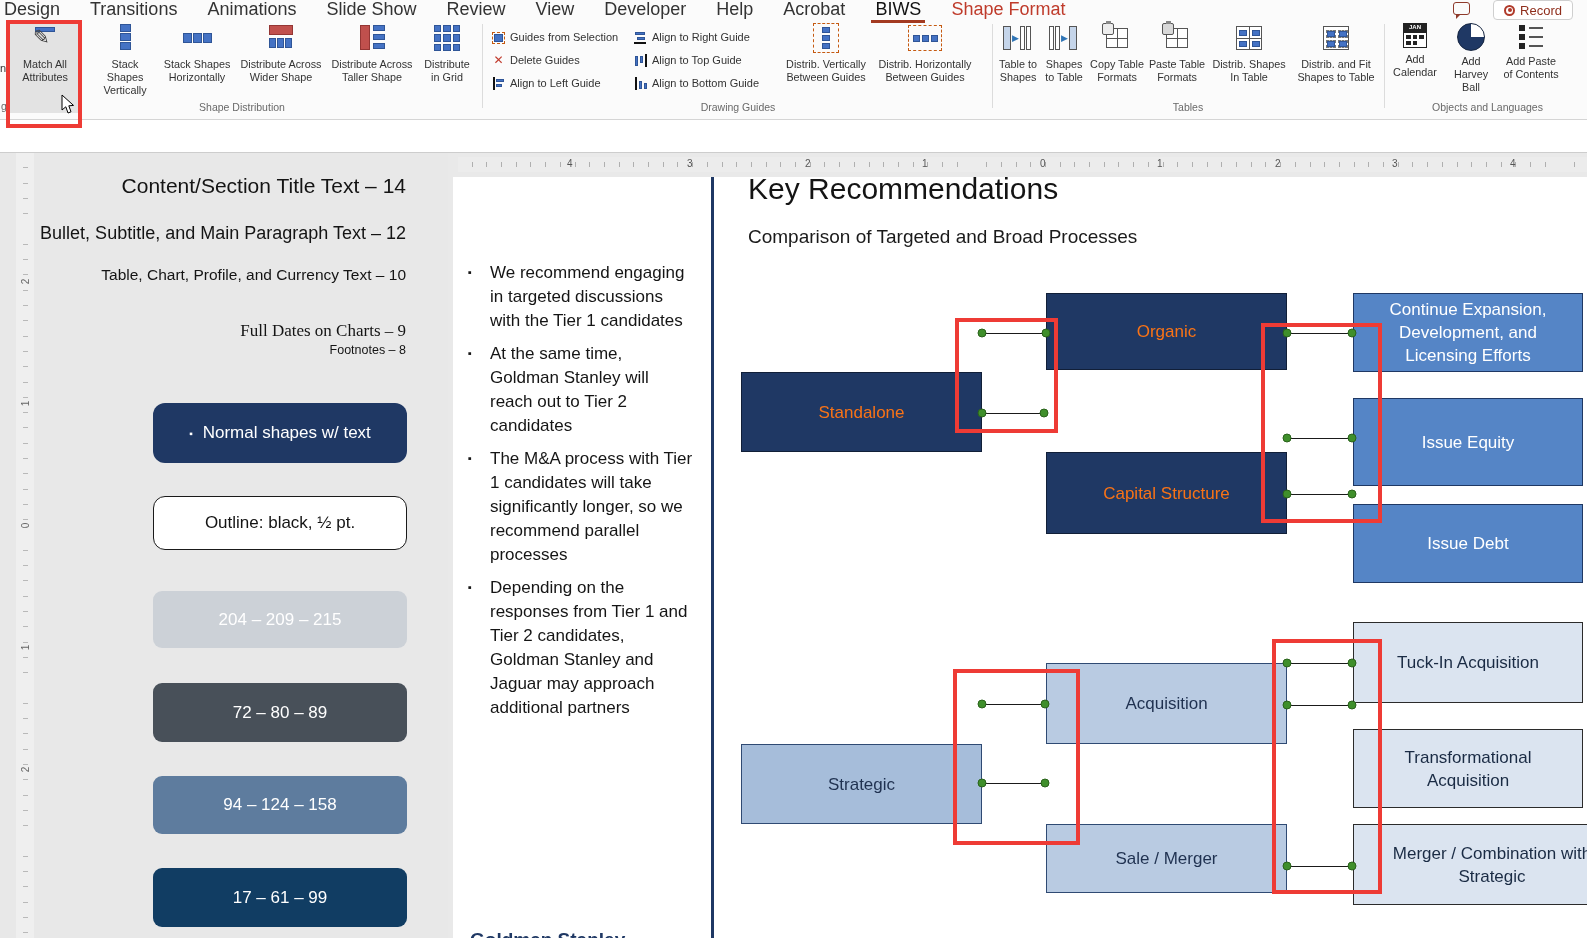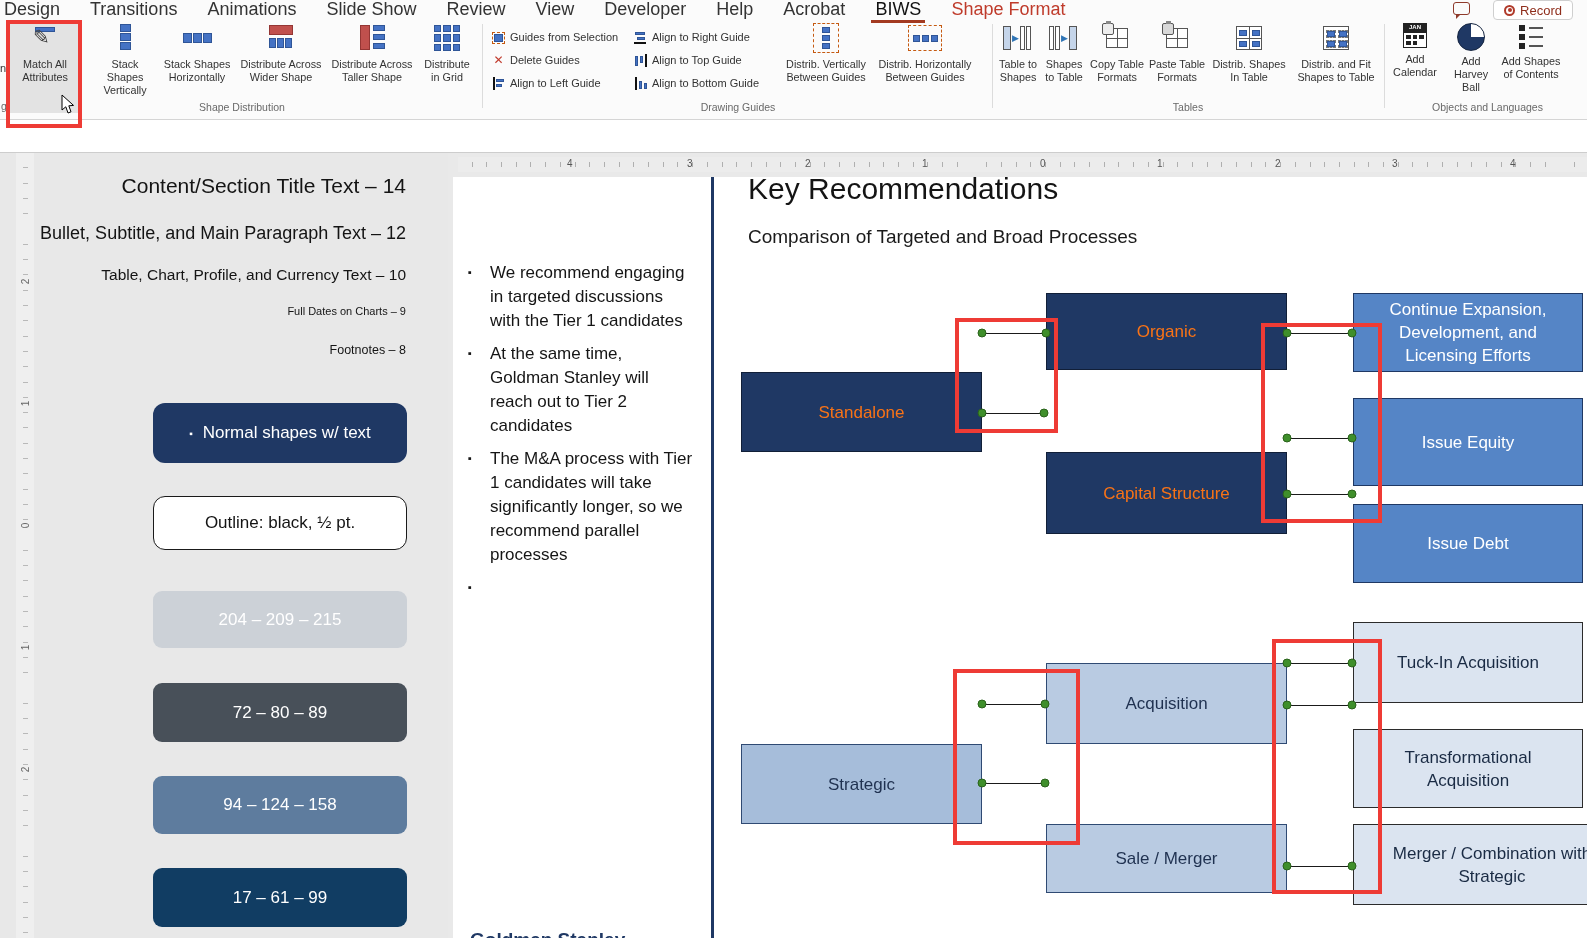--- a/index.html
+++ b/index.html
@@ -306,21 +306,21 @@
   </div>
   <div class="bigbtn" style="left:1500px;width:62px;">
     <div class="ic" style="width:28px;height:28px;margin:0 auto 4px auto;">
       <span style="position:absolute;left:2px;top:2px;width:6px;height:6px;background:#222;"></span>
         <span style="position:absolute;left:12px;top:4px;width:14px;height:2px;background:#555;"></span>
       <span style="position:absolute;left:2px;top:11px;width:6px;height:6px;background:#222;"></span>
         <span style="position:absolute;left:12px;top:13px;width:14px;height:2px;background:#555;"></span>
       <span style="position:absolute;left:2px;top:20px;width:6px;height:6px;background:#222;"></span>
         <span style="position:absolute;left:12px;top:22px;width:14px;height:2px;background:#555;"></span>
     </div>
-    <div>Add Shapes</div>
+    <div>Add Paste</div>
     <div>of Contents</div>
   </div>
   <div class="glabel" style="left:1388px;width:199px;text-align:center;">Objects and Languages</div>
 </div>
 
 <div id="qat" class="abs">
   <div class="qitem" style="left:2px;width:26px;height:20px;border:1px solid #CFCFCF;background:#F5F5F5;color:#9A9A9A;font-size:12px;text-align:center;line-height:19px;">8+</div>
   <div class="qitem" style="left:30px;width:18px;height:20px;border:1px solid #CFCFCF;background:#F5F5F5;color:#AAA;font-size:9px;text-align:center;line-height:19px;">⌄</div>
   <div class="qitem" style="left:56px;width:1px;height:22px;background:#DCDCDC;top:125px;"></div>
   <div class="qitem" style="left:64px;top:129px;width:23px;height:17px;border:1.6px solid #5A5A5A;border-radius:2px;background:#FFF;"></div>
@@ -355,21 +355,21 @@
   <div id="vruler" class="abs" style="left:16px;top:0;height:785px;"></div>
   <div class="vnum" style="left:16px;top:123px;">2</div>
   <div class="vnum" style="left:16px;top:245px;">1</div>
   <div class="vnum" style="left:16px;top:367px;">0</div>
   <div class="vnum" style="left:16px;top:489px;">1</div>
   <div class="vnum" style="left:16px;top:611px;">2</div>
 
   <div class="ltext" style="top:21px;font-size:21px;">Content/Section Title Text – 14</div>
   <div class="ltext" style="top:70px;font-size:18px;">Bullet, Subtitle, and Main Paragraph Text – 12</div>
   <div class="ltext" style="top:113px;font-size:15.5px;">Table, Chart, Profile, and Currency Text – 10</div>
-  <div class="ltext" style="top:152px;font-size:11px;">Full Dates on Charts – 9</div>
+  <div class="ltext" style="top:168px;font-size:17px;font-family:Liberation Serif, serif;">Full Dates on Charts – 9</div>
   <div class="ltext" style="top:190px;font-size:12.5px;">Footnotes – 8</div>
 
   <div class="sample" style="top:250px;height:60px;background:#1F3864;border-radius:12px;color:#FFF;">
     <span style="font-size:10px;">▪</span>
     <span>Normal shapes w/ text</span>
   </div>
   <div class="sample" style="top:343px;height:54px;background:#FFF;border:1.2px solid #1A1A1A;border-radius:12px;color:#141414;">
     <span>Outline: black, ½ pt.</span>
   </div>
   <div class="sample" style="top:438px;height:57px;background:#CCD1D7;border-radius:9px;color:#FFF;">
@@ -413,20 +413,21 @@
   <div style="display:flex;margin-bottom:9px;">
     <span style="width:22px;font-size:11px;padding-top:5px;color:#151515;">▪</span>
     <span style="width:204px;font-size:17px;line-height:24px;color:#151515;">At the same time, Goldman Stanley will reach out to Tier 2 candidates</span>
   </div>
   <div style="display:flex;margin-bottom:9px;">
     <span style="width:22px;font-size:11px;padding-top:5px;color:#151515;">▪</span>
     <span style="width:204px;font-size:17px;line-height:24px;color:#151515;">The M&amp;A process with Tier 1 candidates will take significantly longer, so we recommend parallel processes</span>
   </div>
   <div style="display:flex;">
     <span style="width:22px;font-size:11px;padding-top:5px;color:#151515;">▪</span>
+    <span style="width:204px;font-size:17px;line-height:24px;color:#151515;">Depending on the responses from Tier 1 and Tier 2 candidates, Goldman Stanley and Jaguar may approach additional partners</span>
   </div>
 </div>
 
 <div class="abs" style="left:470px;top:929px;width:220px;height:9px;overflow:hidden;font-size:19px;font-weight:bold;color:#1F3864;z-index:2;">Goldman Stanley</div>
 
 <div class="dbox navybox" style="left:741px;top:372px;width:241px;height:80px;">
     <span>Standalone</span>
   </div>
 <div class="dbox navybox" style="left:1046px;top:293px;width:241px;height:77px;">
     <span>Organic</span>

